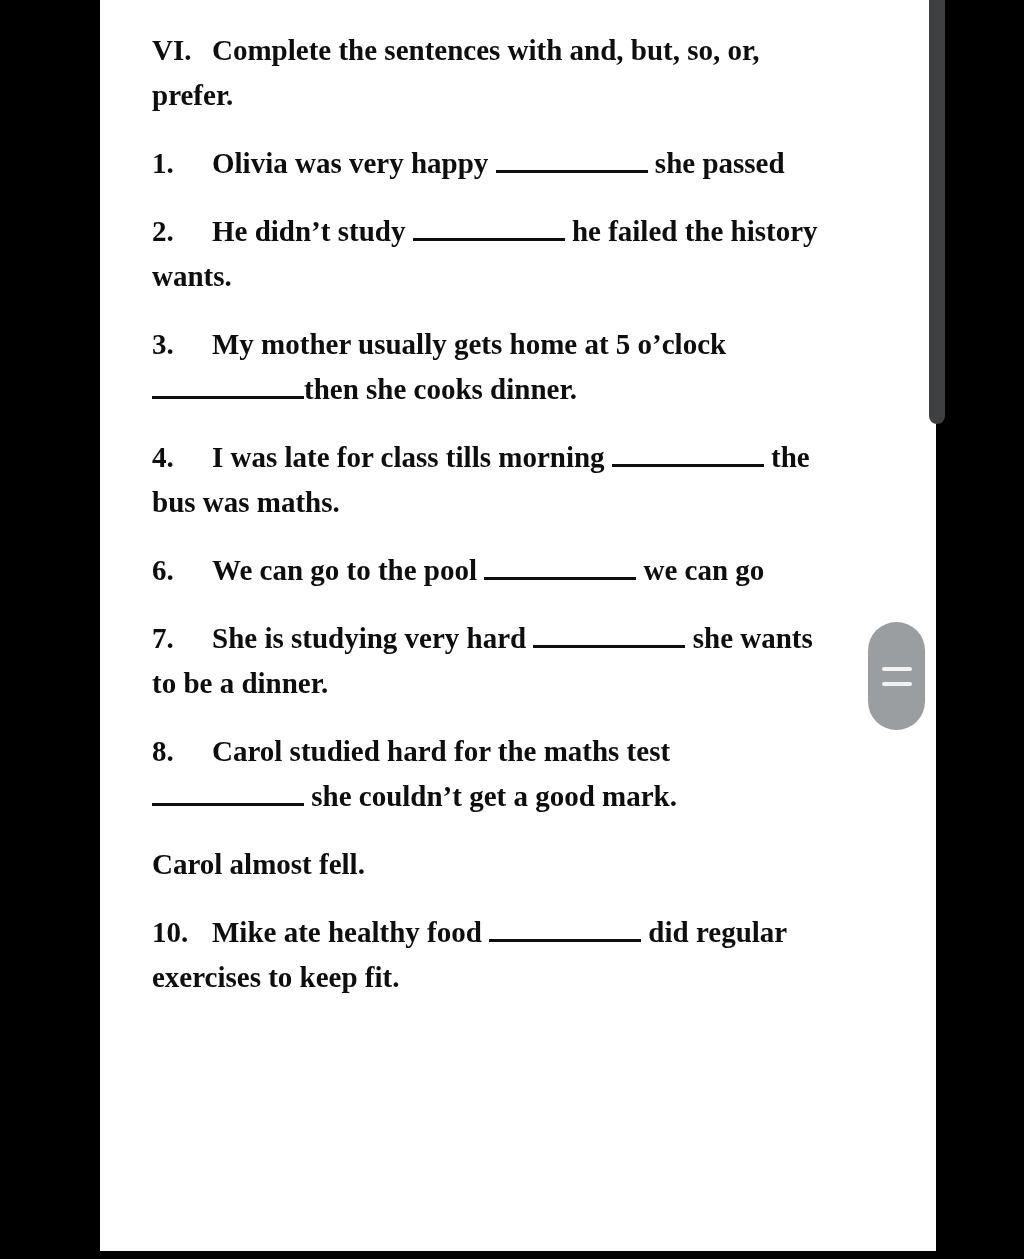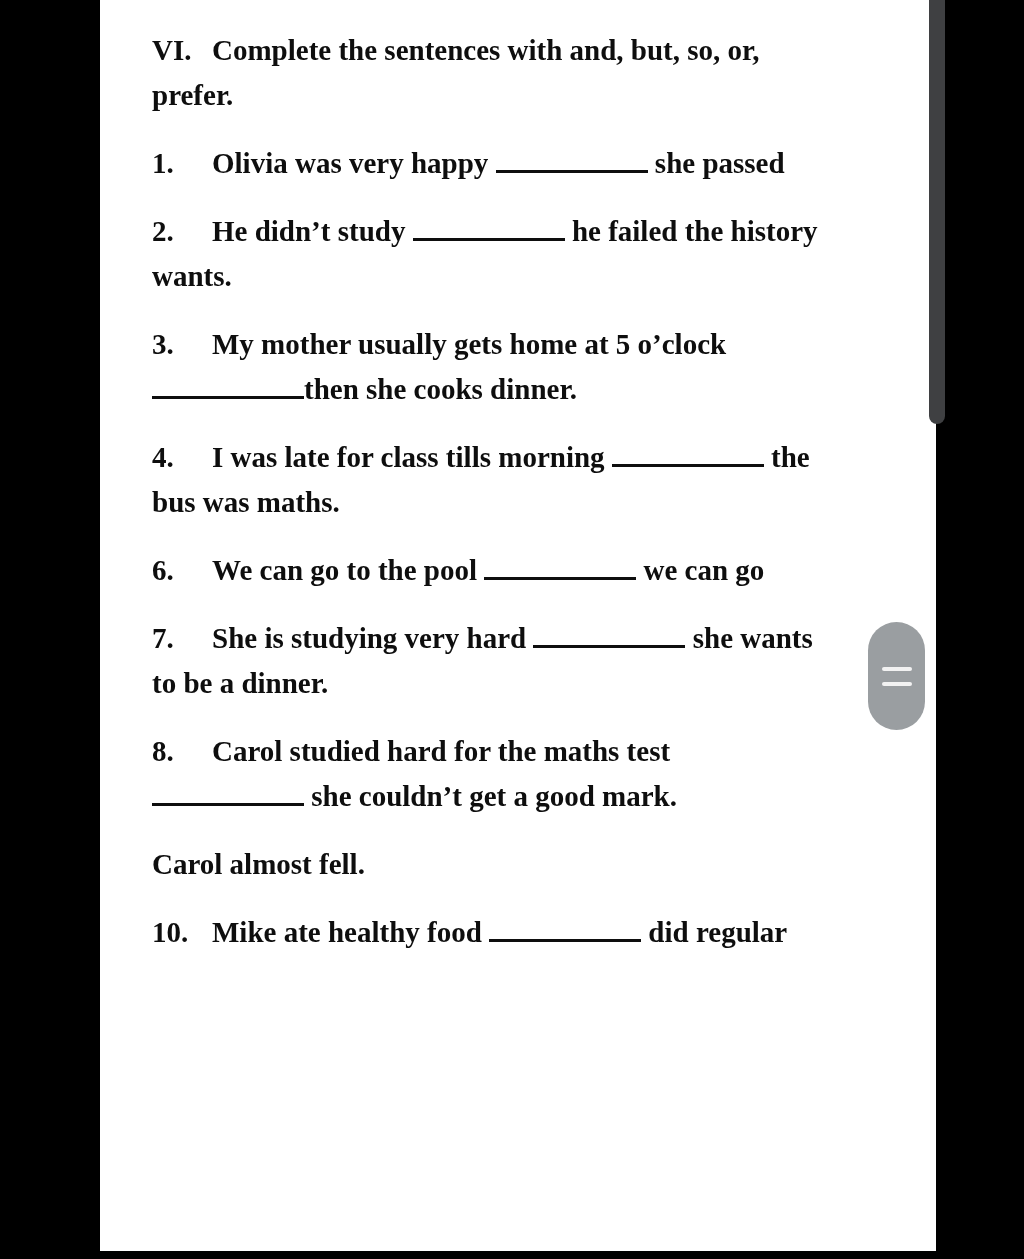--- a/index.html
+++ b/index.html
@@ -114,20 +114,21 @@
         </div>
         <div class="block">
           <div class="line"><span class="num">8.</span>Carol studied hard for the maths test</div>
           <div class="line"><span class="blank"></span> she couldn’t get a good mark.</div>
         </div>
         <div class="block">
           <div class="line">Carol almost fell.</div>
         </div>
         <div class="block">
           <div class="line"><span class="num">10.</span>Mike ate healthy food <span class="blank"></span> did regular</div>
+          <div class="line">exercises to keep fit.</div>
         </div>
       </div>
   </div>
 
   <div class="scrollbar-thumb"></div>
 
   <div class="drag-handle">
     <span class="hline"></span>
     <span class="hline"></span>
   </div>

